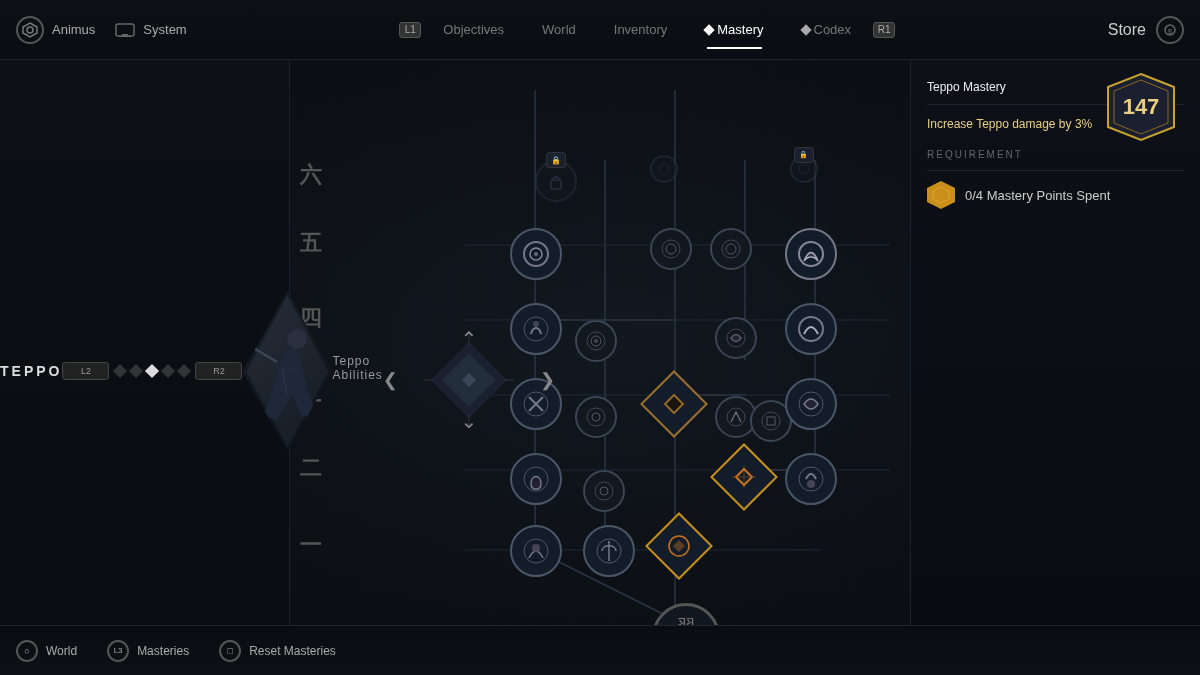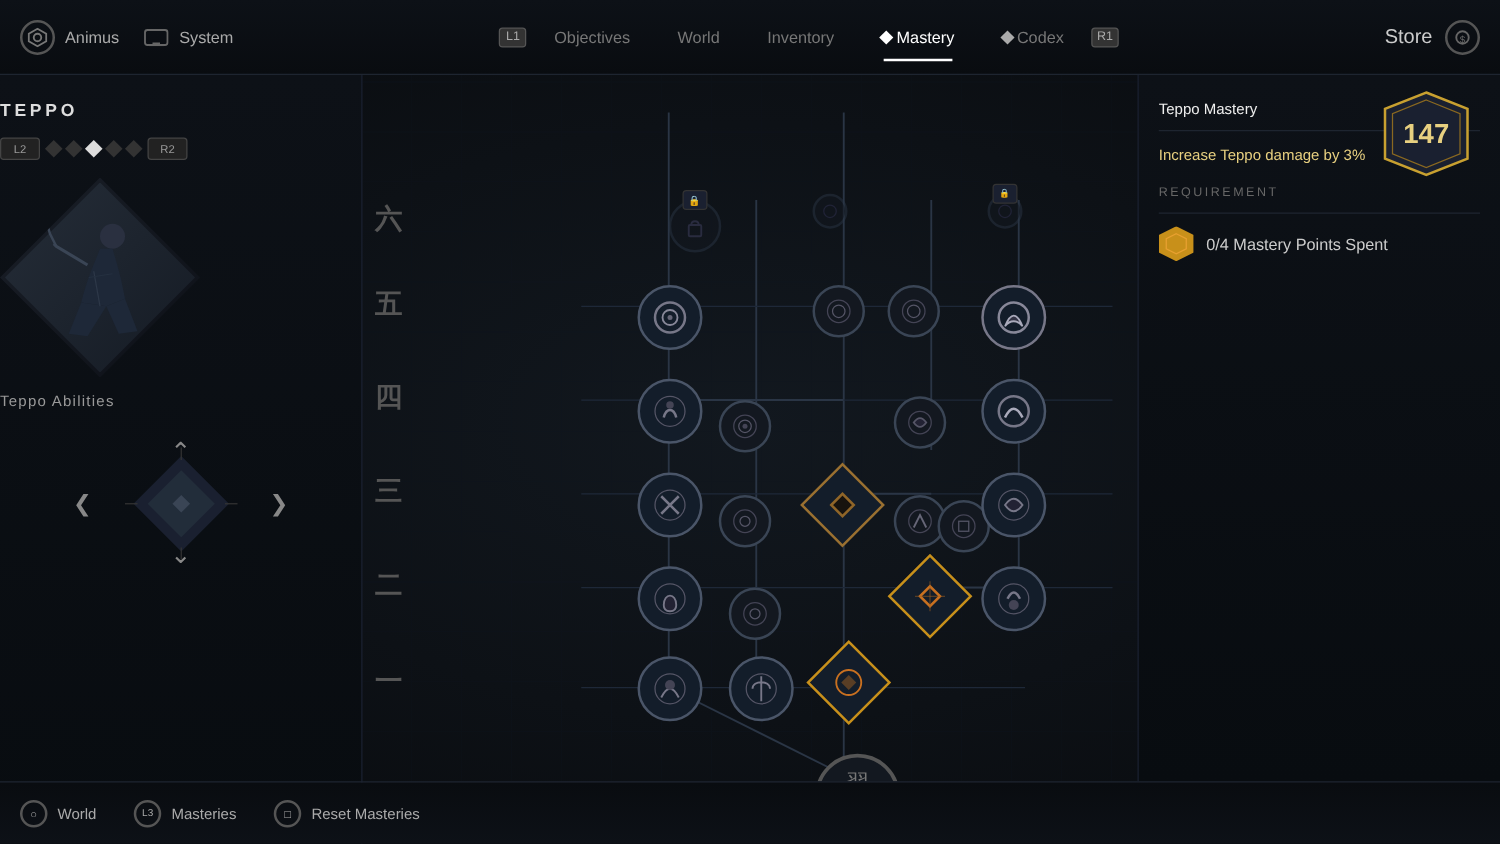--- a/index.html
+++ b/index.html
@@ -158,21 +158,22 @@
     
     .left-panel {
       position: absolute;
       top: 60px; left: 0;
       width: 290px;
       height: 615px;
       background: linear-gradient(180deg, #0d1117 0%, #080c10 100%);
       border-right: 1px solid #1a2030;
       z-index: 5;
       display: flex;
-      flex-direction: column;
+      flex-direction: row;
+      align-items: center;
       padding-top: 20px;
     }
 
     .character-name {
       font-size: 14px;
       font-weight: 600;
       letter-spacing: 3px;
       color: #ddd;
       text-transform: uppercase;
       margin-bottom: 14px;
@@ -189,21 +190,21 @@
       width: 10px; height: 10px;
       background: #333;
       transform: rotate(45deg);
     }
 
     .rank-dot.filled {
       background: #ddd;
     }
 
     .btn-label-sm {
-      width: 32px; height: 18px;
+      width: 47px; height: 18px;
       background: #222;
       border: 1px solid #444;
       border-radius: 3px;
       font-size: 9px;
       display: flex; align-items: center; justify-content: center;
       color: #999;
     }
 
     .character-portrait {
       width: 160px; height: 160px;

